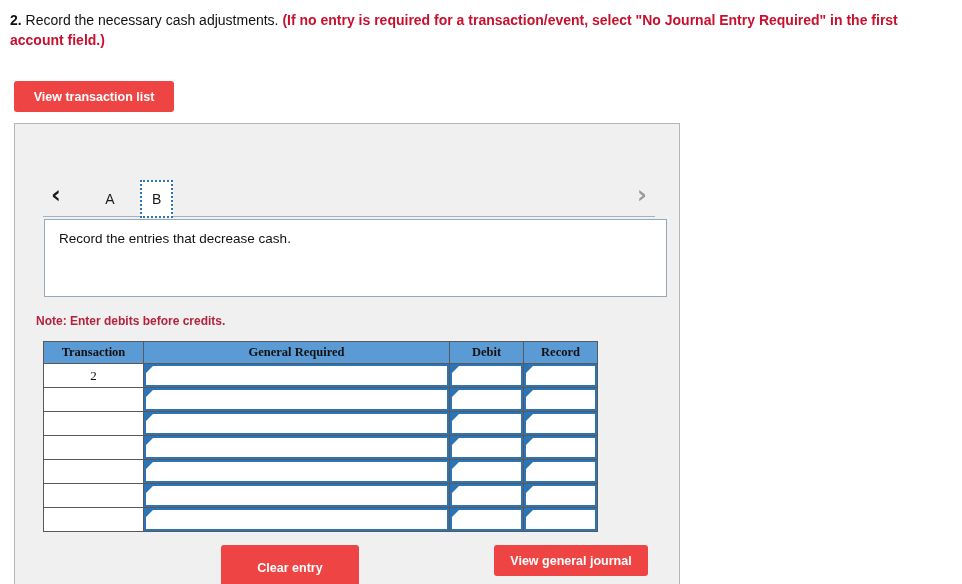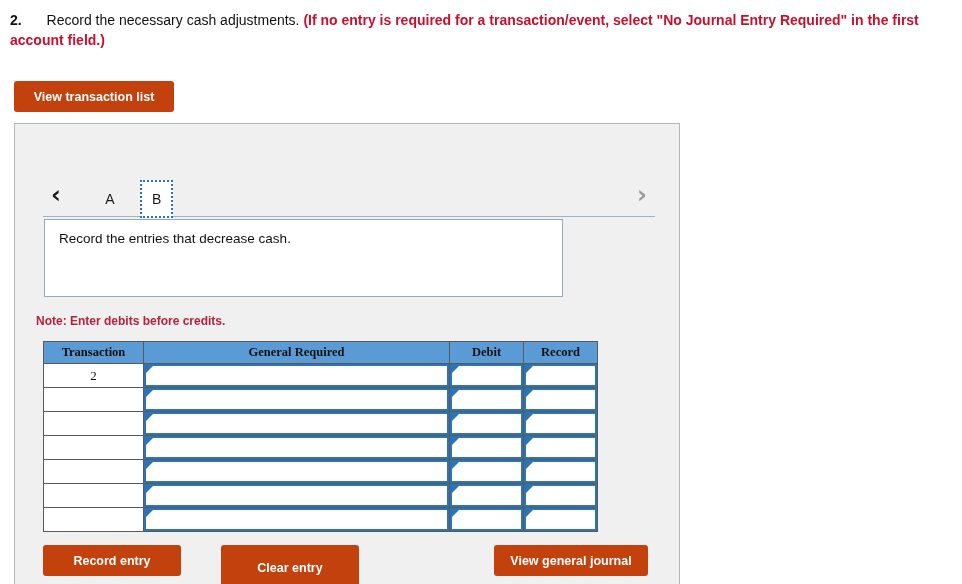--- a/index.html
+++ b/index.html
@@ -14,32 +14,32 @@
   
   #question {
     position: absolute;
     left: 10px; top: 10px;
     width: 942px;
     font-size: 14px;
     line-height: 1.45;
     color: #111111;
   }
   #question .qnum { font-weight: bold; }
-  #question .qtext { font-weight: normal; margin-left: 21px; }
+  #question .qtext { font-weight: normal; }
   #question .qred {
     color: #c8102e;
     font-weight: bold;
   }
 
   
   .btn {
     display: inline-flex;
     align-items: center;
     justify-content: center;
-    background: #c2410c;
+    background: #ef4444;
     color: #ffffff;
     border: none;
     border-radius: 3px;
     font-family: "Liberation Sans", sans-serif;
     font-size: 12.5px;
     font-weight: bold;
     cursor: pointer;
     padding: 0 14px;
   }
   #view-transaction-list {
@@ -107,21 +107,21 @@
     border: 2px dotted #2a74b8;
     border-bottom: 2px dotted #2a74b8;
     height: 38px;
     top: 6px;
   }
 
   
   #desc-box {
     position: absolute;
     left: 29px; top: 95px;
-    width: 519px; height: 78px;
+    width: 623px; height: 78px;
     background: #ffffff;
     border: 1px solid #9aa7b4;
   }
   #desc-text {
     position: absolute;
     left: 14px; top: 11px;
     font-size: 13.5px;
     color: #111111;
   }
 
@@ -323,16 +323,15 @@
           <td class="input-cell">
             <div class="cellbox"></div>
           </td>
           <td class="input-cell">
             <div class="cellbox"></div>
           </td>
         </tr>
       </tbody>
   </table>
 
-  <button class="btn" id="btn-record">Record entry</button>
   <button class="btn" id="btn-clear">Clear entry</button>
   <button class="btn" id="btn-viewgj">View general journal</button>
 </div>
 
 </body></html>

